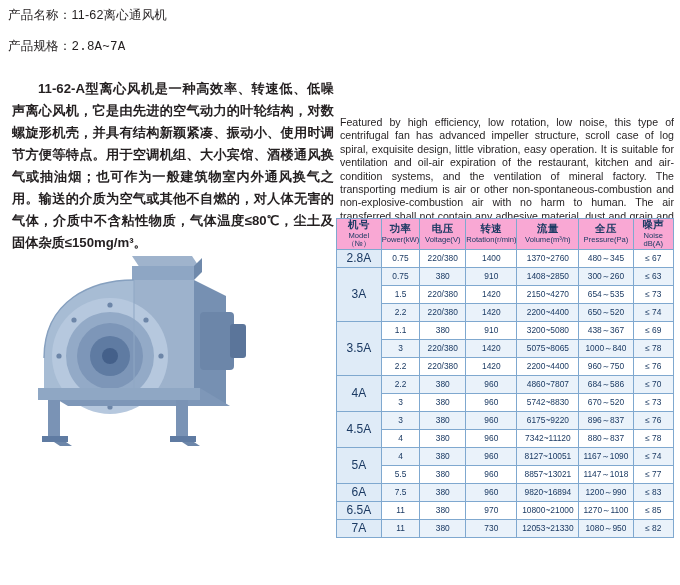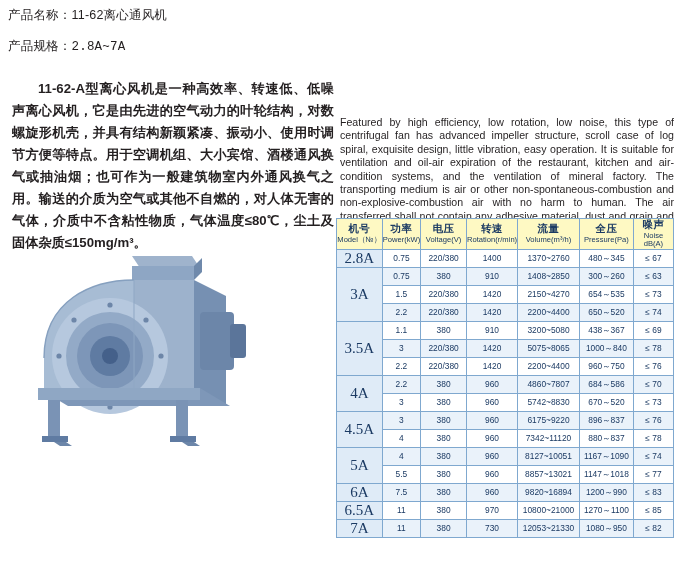--- a/index.html
+++ b/index.html
@@ -82,41 +82,40 @@
   .spec-table th, .spec-table td {
     border: 1px solid #7fa8cf;
     text-align: center;
     vertical-align: middle;
     padding: 0;
     height: 17px;
     line-height: 1.05;
     font-weight: normal;
   }
   .spec-table thead th {
-    background: #fef9c3;
+    background: #f9a8d4;
     height: 30px;
     color: #1b3a63;
   }
   .spec-table thead th .cn {
     display: block;
     font-size: 10.4px;
     font-weight: bold;
     letter-spacing: 0.5px;
   }
   .spec-table thead th .en {
     display: block;
     font-size: 7.6px;
     margin-top: 1px;
   }
   .spec-table tbody tr:nth-child(odd) td { background: #ffffff; }
   .spec-table tbody tr:nth-child(even) td { background: #eaf2fa; }
   .spec-table td.model-cell {
     background: #dfebf7 !important;
-    font-size: 15px;
-    font-family: Liberation Serif, serif;
+    font-size: 12px;
   }
   .col-model { width: 50px; }
   .col-power { width: 24px; }
   .col-voltage { width: 48px; }
   .col-rotation { width: 44px; }
   .col-volume { width: 64px; }
   .col-pressure { width: 56px; }
   .col-noise { width: 46px; }
 </style>
 </head>

